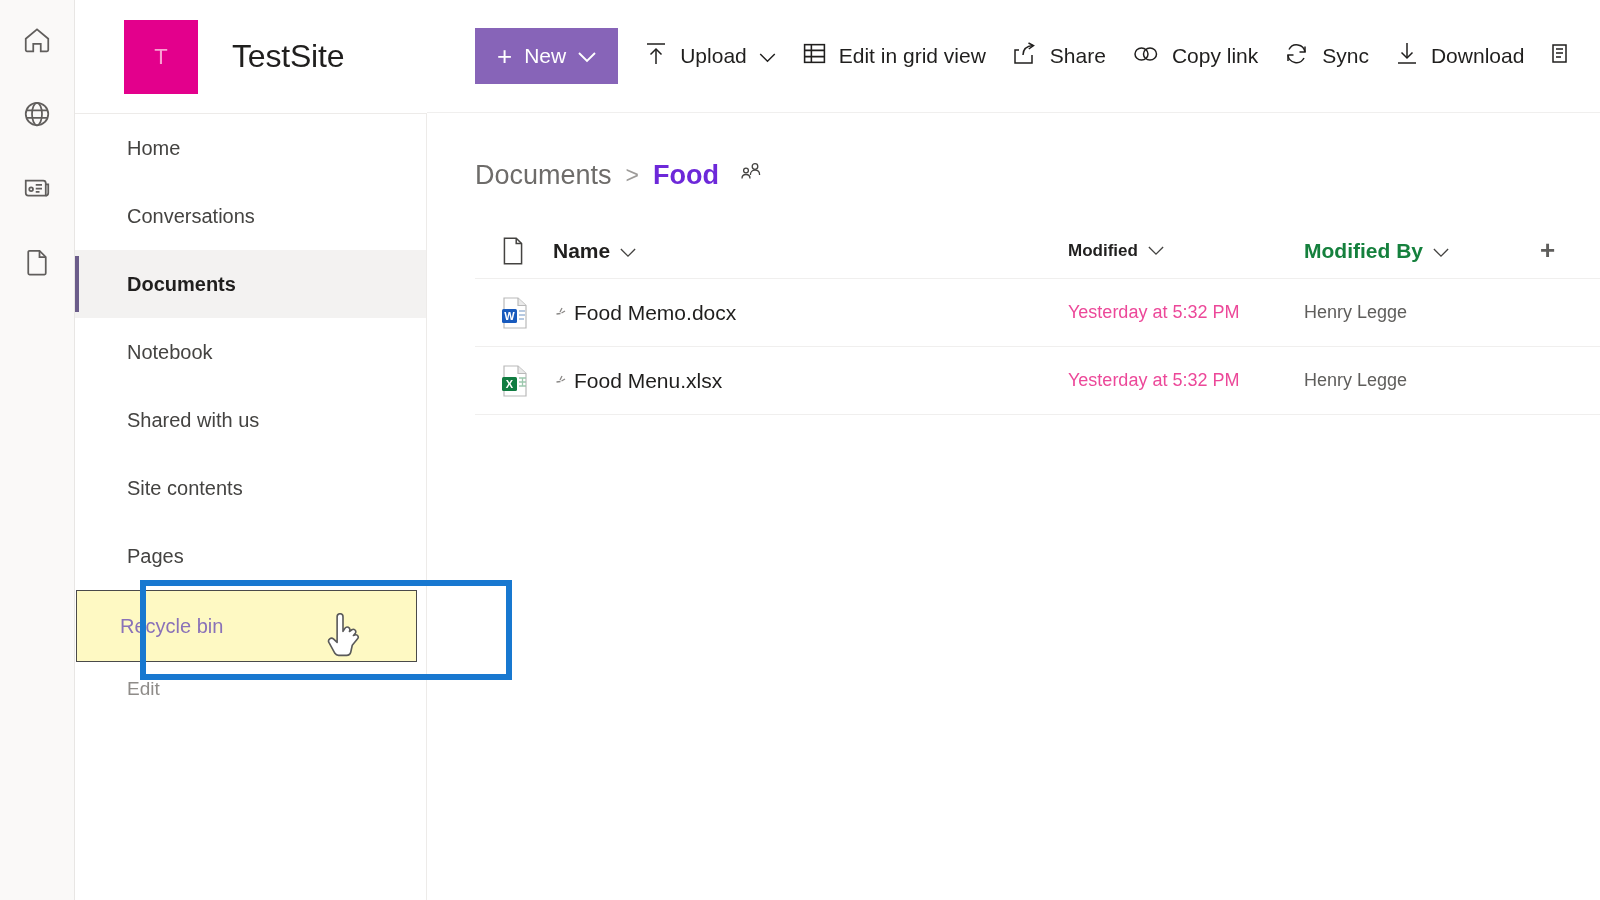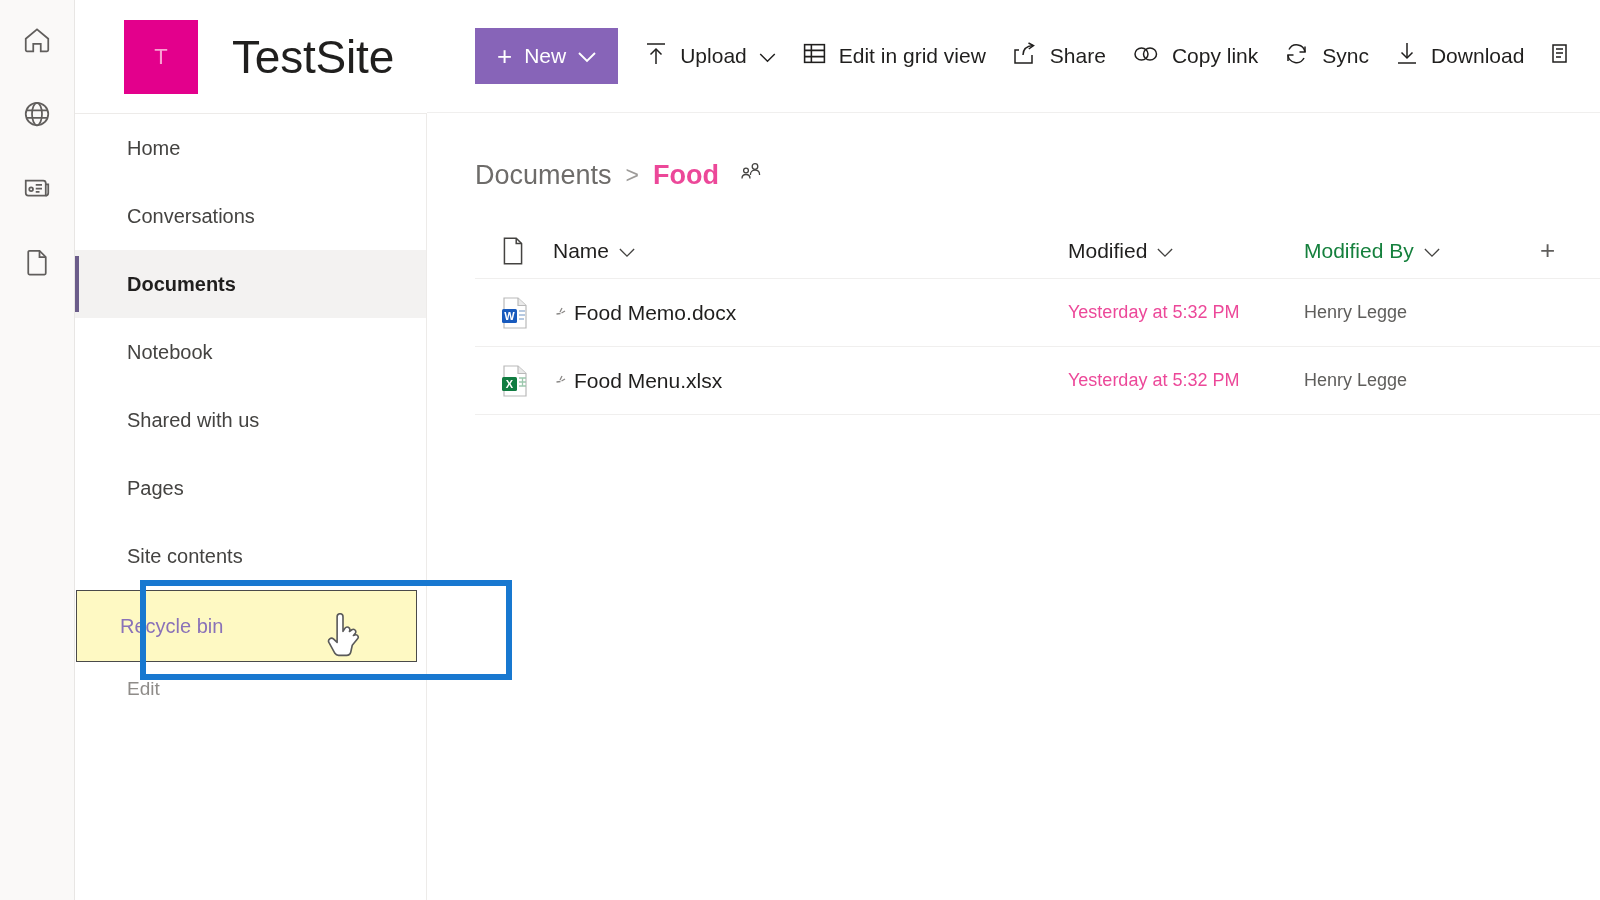--- a/index.html
+++ b/index.html
@@ -32,21 +32,21 @@
     height: 113px; display: flex; align-items: center;
     padding-left: 49px; background: #ffffff;
   }
   #site-logo {
     width: 74px; height: 74px; background: #e3008c;
     display: flex; align-items: center; justify-content: center;
     flex: 0 0 74px;
   }
   #site-logo span { color: #f9a0d2; font-size: 22px; font-weight: 400; }
   #site-title {
-    margin-left: 34px; font-size: 46px; color: #201f1e; font-weight: 400;
+    margin-left: 34px; font-size: 32px; color: #201f1e; font-weight: 400;
     letter-spacing: -0.2px; white-space: nowrap;
   }
   #nav-list {
     border-top: 1px solid #edebe9;
     border-right: 1px solid #edebe9;
     height: 843px; background: #ffffff; 
   }
   .nav-item {
     height: 68px; display: flex; align-items: center;
     padding-left: 52px; position: relative;
@@ -100,29 +100,29 @@
   }
   .cmd .lbl { white-space: nowrap; }
   .chev { display: inline-block; }
 
   #breadcrumb {
     display: flex; align-items: center; gap: 14px;
     padding-left: 48px; margin-top: 47px; font-size: 27px;
   }
   #bc-root { color: #6e6c6a; cursor: pointer; }
   #bc-sep { color: #9d9b99; font-size: 23px; }
-  #bc-current { color: #ec4899; font-weight: 700; cursor: pointer; }
+  #bc-current { color: #6d28d9; font-weight: 700; cursor: pointer; }
 
   
   #file-list { margin-top: 32px; padding-left: 48px; padding-right: 0px; }
   .row {
     display: flex; align-items: center; height: 68px;
     border-bottom: 1px solid #f0efee;
   }
-  .row.header { height: 56px; font-weight: 400; font-size: 21px; color: #201f1e; }
+  .row.header { height: 56px; font-weight: 700; font-size: 21px; color: #201f1e; }
   .col-icon { width: 78px; flex: 0 0 78px; display: flex; align-items: center; padding-left: 25px; }
   .col-name { width: 515px; flex: 0 0 515px; display: flex; align-items: center; gap: 7px; font-size: 21px; color: #201f1e; }
   .col-mod  { width: 236px; flex: 0 0 236px; font-size: 18px; color: #ec4899; }
   .col-by   { width: 236px; flex: 0 0 236px; font-size: 18px; color: #5f5e5c; }
   .col-add  { flex: 0 0 60px; font-size: 26px; color: #5f5e5c; cursor: pointer; }
   .hdr-cell { display: inline-flex; align-items: center; gap: 10px; cursor: pointer; }
   .new-mark { color: #8a8886; font-size: 15px; align-self: flex-start; margin-top: 6px; margin-right: -2px; }
 </style>
 </head>
 <body>
@@ -177,24 +177,24 @@
       <div class="nav-item selected">
           <span>Documents</span>
         </div>
       <div class="nav-item">
           <span>Notebook</span>
         </div>
       <div class="nav-item">
           <span>Shared with us</span>
         </div>
       <div class="nav-item">
+          <span>Site contents</span>
+        </div>
+      <div class="nav-item">
           <span>Pages</span>
-        </div>
-      <div class="nav-item">
-          <span>Site contents</span>
         </div>
       <div class="nav-item hovered">
           <span>Recycle bin</span>
         </div>
       <div class="nav-edit">Edit</div>
     </div>
 
     <div id="annotation-box"></div>
 
     <div id="cursor">
@@ -327,21 +327,21 @@
         <div class="col-name">
           <span class="hdr-cell">
             <span>Name</span>
             <span>
               <svg width="16" height="10" viewBox="0 0 18 11">
                   <path d="M1 1 L9 9 L17 1" fill="none" stroke="#444341" stroke-width="1.5"></path>
                 </svg>
             </span>
           </span>
         </div>
-        <div class="col-mod" style="font-size:21px;color:#201f1e;">
+        <div class="col-mod" style="font-size:17px;color:#201f1e;">
           <span class="hdr-cell">
             <span>Modified</span>
             <span>
               <svg width="16" height="10" viewBox="0 0 18 11">
                   <path d="M1 1 L9 9 L17 1" fill="none" stroke="#444341" stroke-width="1.5"></path>
                 </svg>
             </span>
           </span>
         </div>
         <div class="col-by" style="font-size:21px;color:#15803d;">

